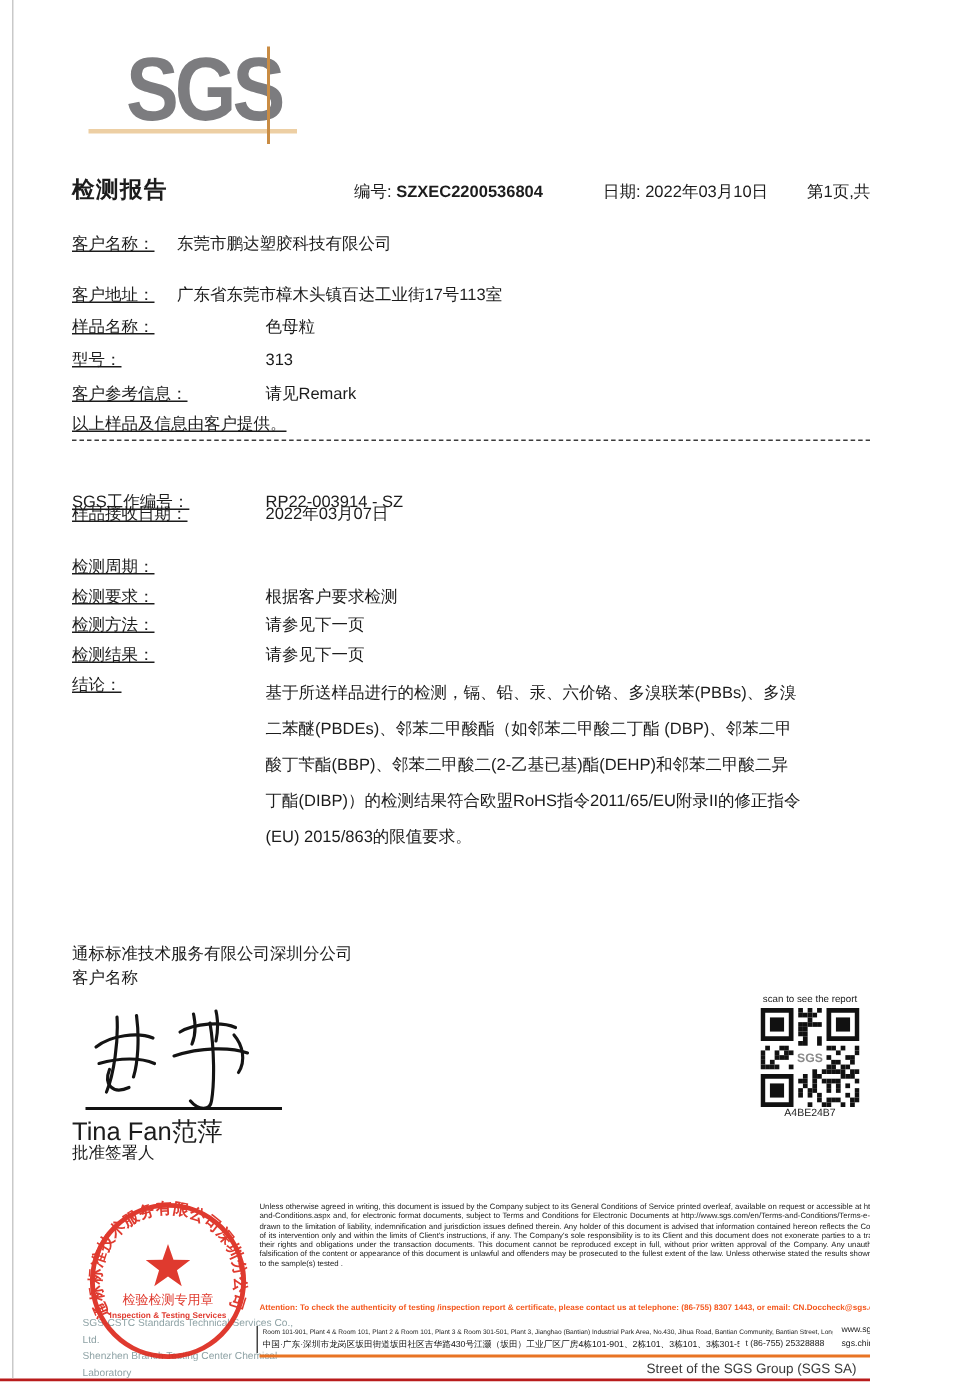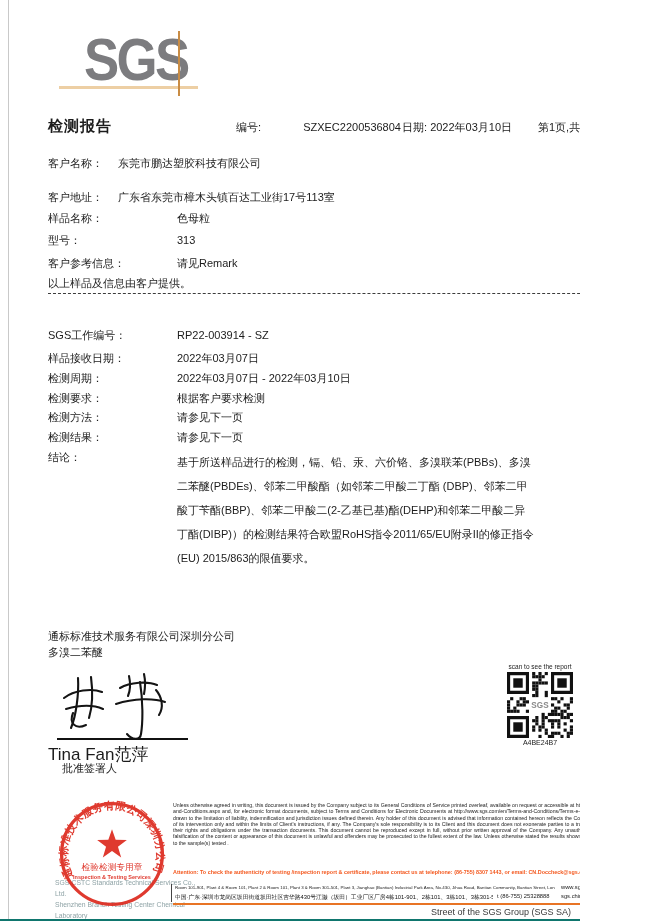--- a/index.html
+++ b/index.html
@@ -1,46 +1,46 @@
 <!DOCTYPE html>
 <html><head>
 <meta charset="utf-8">
 <style>
   * { margin:0; padding:0; box-sizing:border-box; }
   html,body { background:#fff; }
   body { font-family:"Liberation Sans","DejaVu Sans",sans-serif; color:#1c1c1c; }
-  .page { position:relative; width:580px; height:921px; background:#fff; overflow:hidden; border-bottom:2px solid #0f766e; }
+  .page { position:relative; width:580px; height:921px; background:#fff; overflow:hidden; border-bottom:2px solid #b91c1c; }
   .page-edge { position:absolute; left:8px; top:0; bottom:0; width:1px; background:#c9c9c9; }
 
   
   .logo-text { position:absolute; left:84px; top:30px; font-size:60px; font-weight:800; color:#7c7c7f; letter-spacing:-3px; transform:scale(.88,1); transform-origin:left top; line-height:1; }
   .logo-hline { position:absolute; left:59px; top:86px; width:139px; height:3px; background:#edcfa4; }
   .logo-vline { position:absolute; left:178px; top:31px; width:2px; height:65px; background:#c98c44; }
 
   
   .title-row { position:absolute; left:0; top:117px; width:652px; height:20px; }
   .doc-title { position:absolute; left:48px; top:0; font-size:15px; font-weight:bold; letter-spacing:1px; }
   .meta-no { position:absolute; left:236px; top:3px; font-size:11px; }
-  .meta-no b { font-weight:400;margin-left:39px; }
+  .meta-no b { font-weight:700; }
   .meta-date { position:absolute; left:402px; top:3px; font-size:11px; }
   .meta-page { position:absolute; left:538px; top:3px; font-size:11px; }
 
-  .row { position:absolute; left:48px; right:12px; font-size:11px; line-height:14px; }
+  .row { position:absolute; left:48px; right:12px; font-size:11px; line-height:14px;text-decoration:underline; }
   .row .val-c { position:absolute; left:70px; top:0; }
   .row .val-w { position:absolute; left:129px; top:0; }
   .row .val-blk { position:absolute; left:129px; top:0; width:358px; line-height:24px; }
 
   .dashed-sep { position:absolute; left:48px; top:293px; width:592px; border-top:1.5px dashed #3c3c3c; }
 
   
   .sig-company { position:absolute; left:48px; top:628px; font-size:11px; line-height:16px; }
   .sig-svg { position:absolute; left:56px; top:668px; }
   .sig-line { position:absolute; left:57px; top:738px; width:131px; height:2px; background:#111; }
   .sig-name { position:absolute; left:48px; top:743px; font-size:17px; }
-  .sig-role { position:absolute; left:62px; top:761px; font-size:11px; }
+  .sig-role { position:absolute; left:48px; top:761px; font-size:11px; }
 
   
   .qr-wrap { position:absolute; left:498px; top:663px; width:84px; text-align:center; }
   .qr-caption { font-size:6.5px; color:#222; }
   .qr-svg { display:block; margin:2px auto 0; }
   .qr-text { font-size:7px; color:#222; margin-top:1px; }
 
   
   .stamp-svg { position:absolute; left:57px; top:799px; opacity:.92; }
   .foot-co { position:absolute; left:55px; top:877px; width:150px; font-size:6.8px; line-height:11px; color:#8fa3a6; }
@@ -95,48 +95,47 @@
     <span>客户参考信息：</span>
     <span class="val-w">请见Remark</span>
   </div>
 
   <div class="dashed-sep"></div>
 
   <div class="row" style="top:328px">
     <span>SGS工作编号：</span>
     <span class="val-w">RP22-003914 - SZ</span>
   </div>
-  <div class="row" style="top:351px">
+  <div class="row" style="top:336px">
     <span>样品接收日期：</span>
     <span class="val-w">2022年03月07日</span>
   </div>
   <div class="row" style="top:371px">
     <span>检测周期：</span>
-    <span class="val-w">2022年03月07日 - 2022年03月10日</span>
   </div>
   <div class="row" style="top:391px">
     <span>检测要求：</span>
     <span class="val-w">根据客户要求检测</span>
   </div>
   <div class="row" style="top:410px">
     <span>检测方法：</span>
     <span class="val-w">请参见下一页</span>
   </div>
   <div class="row" style="top:430px">
     <span>检测结果：</span>
     <span class="val-w">请参见下一页</span>
   </div>
   <div class="row" style="top:450px">
     <span>结论：</span>
     <span class="val-blk">基于所送样品进行的检测，镉、铅、汞、六价铬、多溴联苯(PBBs)、多溴二苯醚(PBDEs)、邻苯二甲酸酯（如邻苯二甲酸二丁酯 (DBP)、邻苯二甲酸丁苄酯(BBP)、邻苯二甲酸二(2-乙基已基)酯(DEHP)和邻苯二甲酸二异丁酯(DIBP)）的检测结果符合欧盟RoHS指令2011/65/EU附录II的修正指令(EU) 2015/863的限值要求。</span>
   </div>
 
   <div class="sig-company">
     <div>通标标准技术服务有限公司深圳分公司</div>
-    <div>多溴二苯醚</div>
+    <div>客户名称</div>
   </div>
 
   <svg class="sig-svg" width="140" height="72" viewBox="0 0 140 72">
     <g fill="none" stroke="#141414" stroke-width="2.1" stroke-linecap="round">
       <path d="M8,30 C18,22 36,20 46,24"></path>
       <path d="M22,10 C23,26 20,48 15,60"></path>
       <path d="M35,9 C37,24 36,40 33,50"></path>
       <path d="M10,41 C24,37 38,37 47,41"></path>
       <path d="M17,45 C13,55 19,62 30,57"></path>
       <path d="M64,20 C74,14 92,13 101,17"></path>

